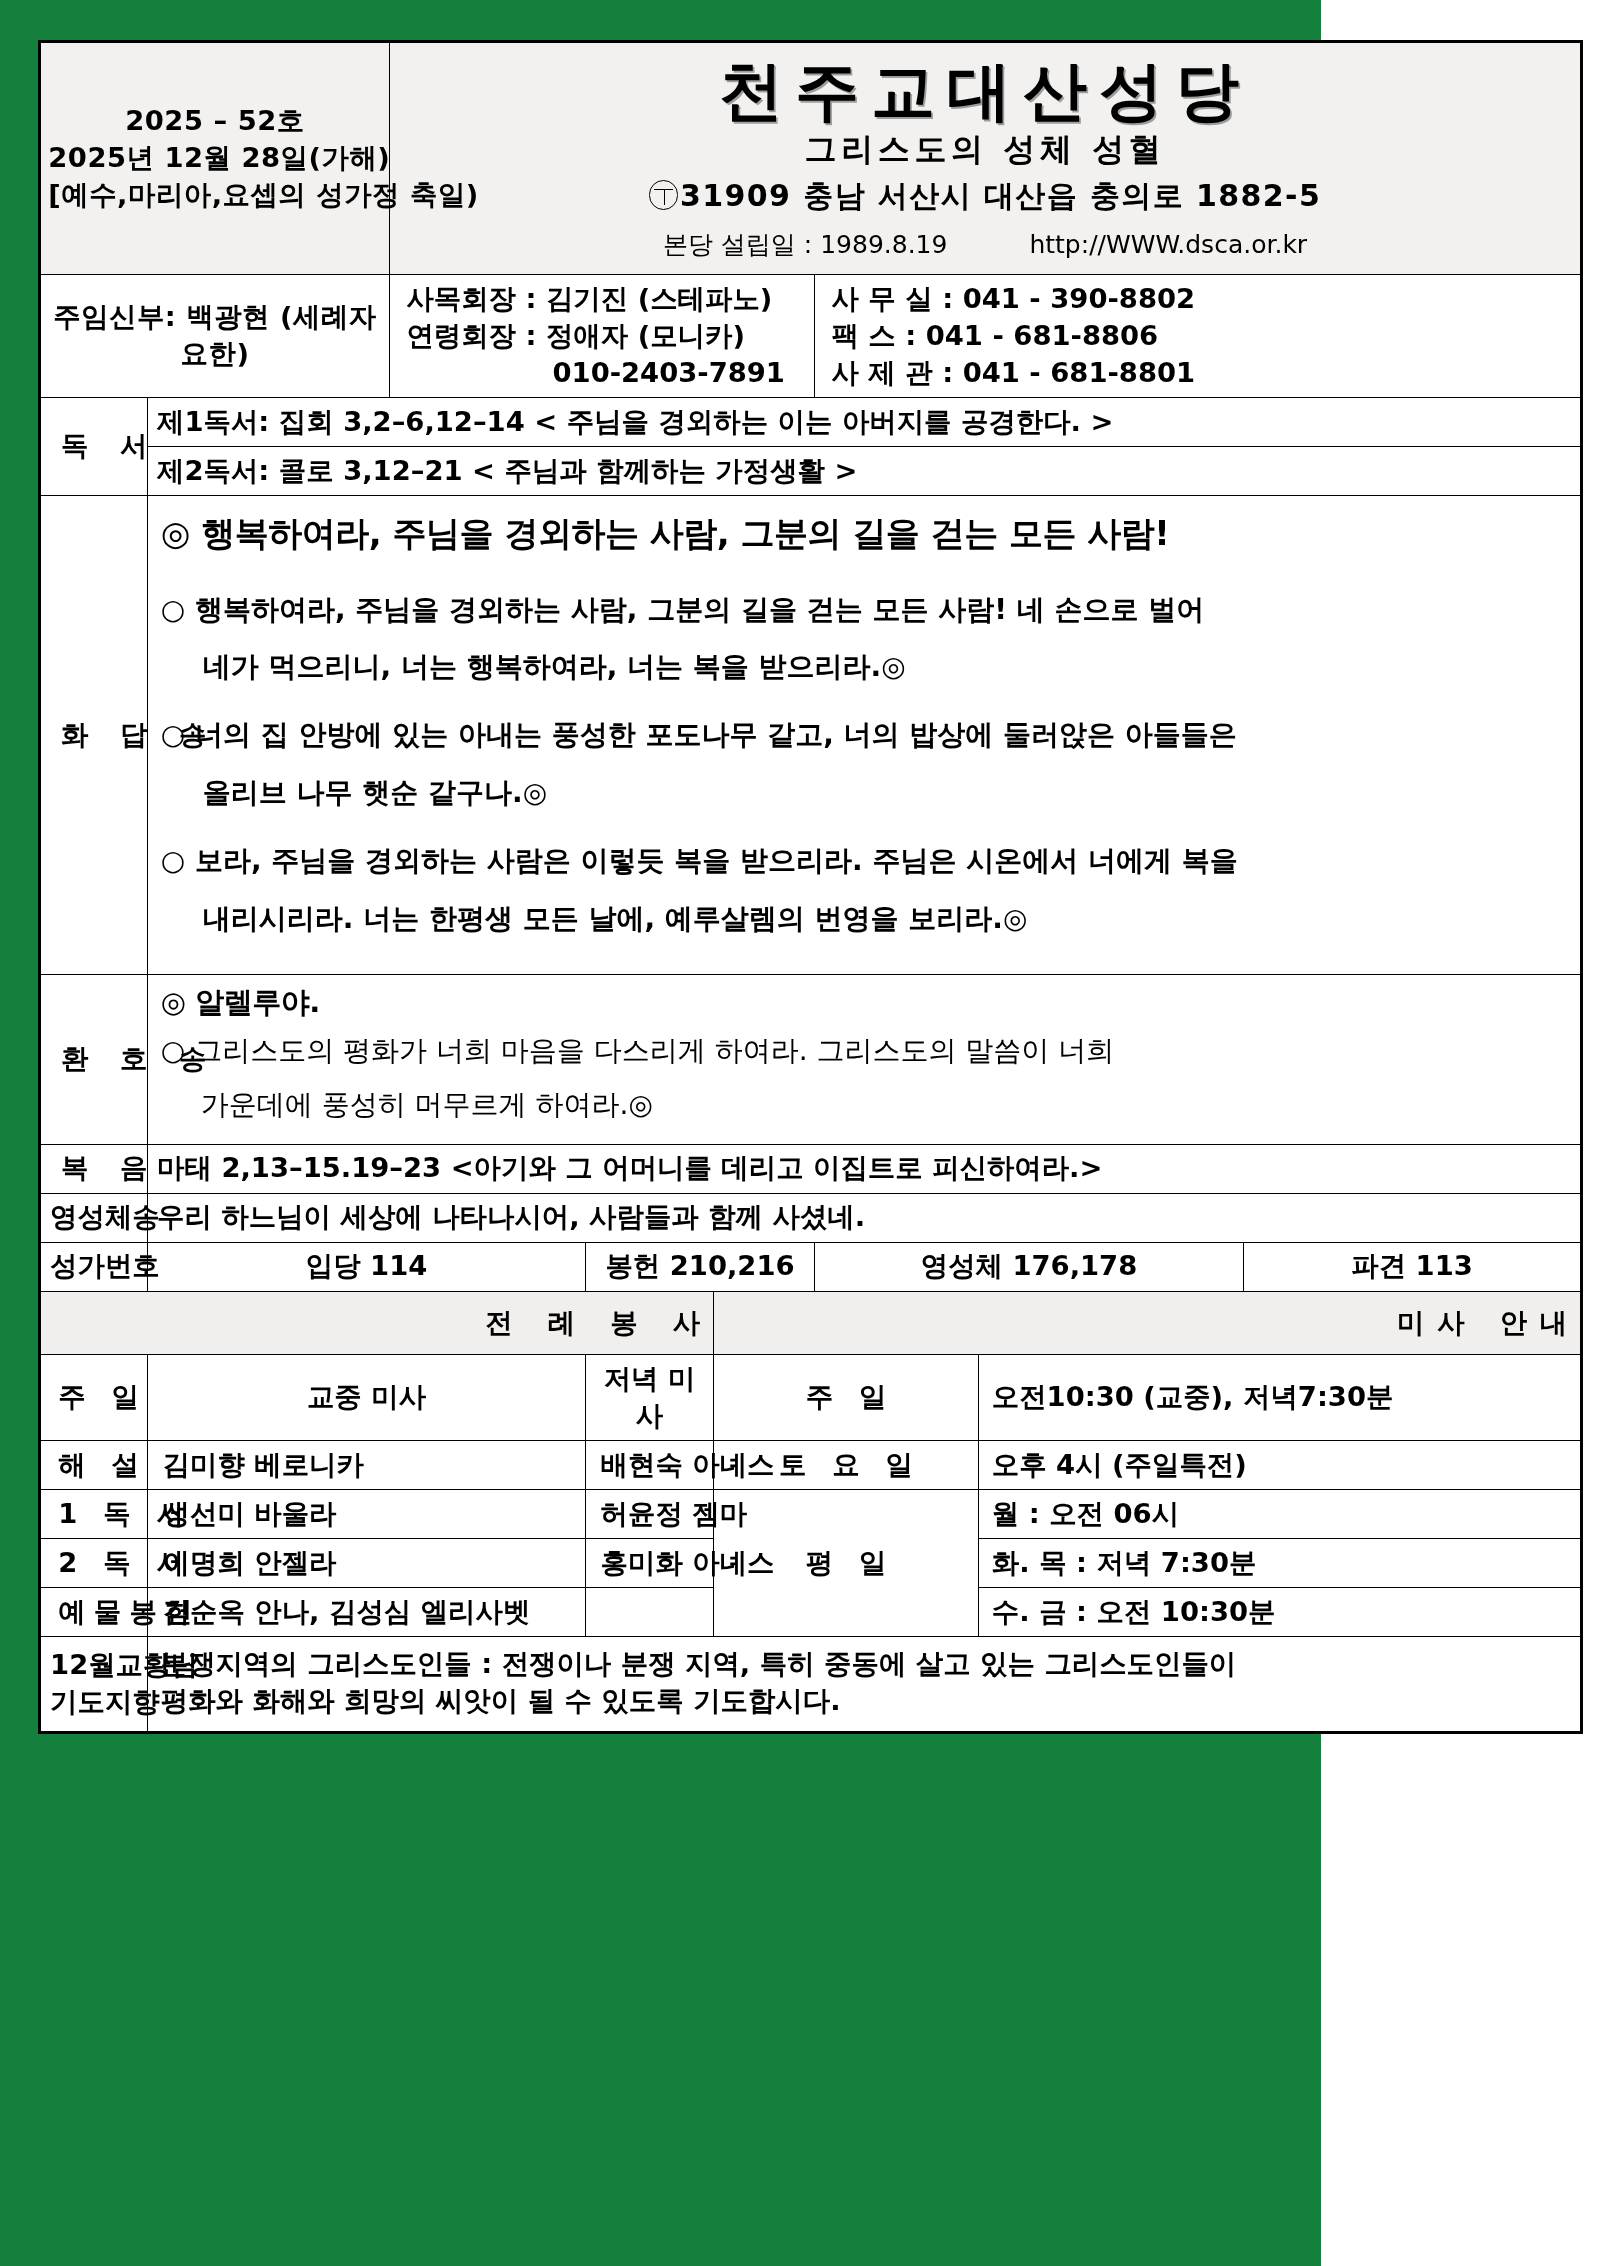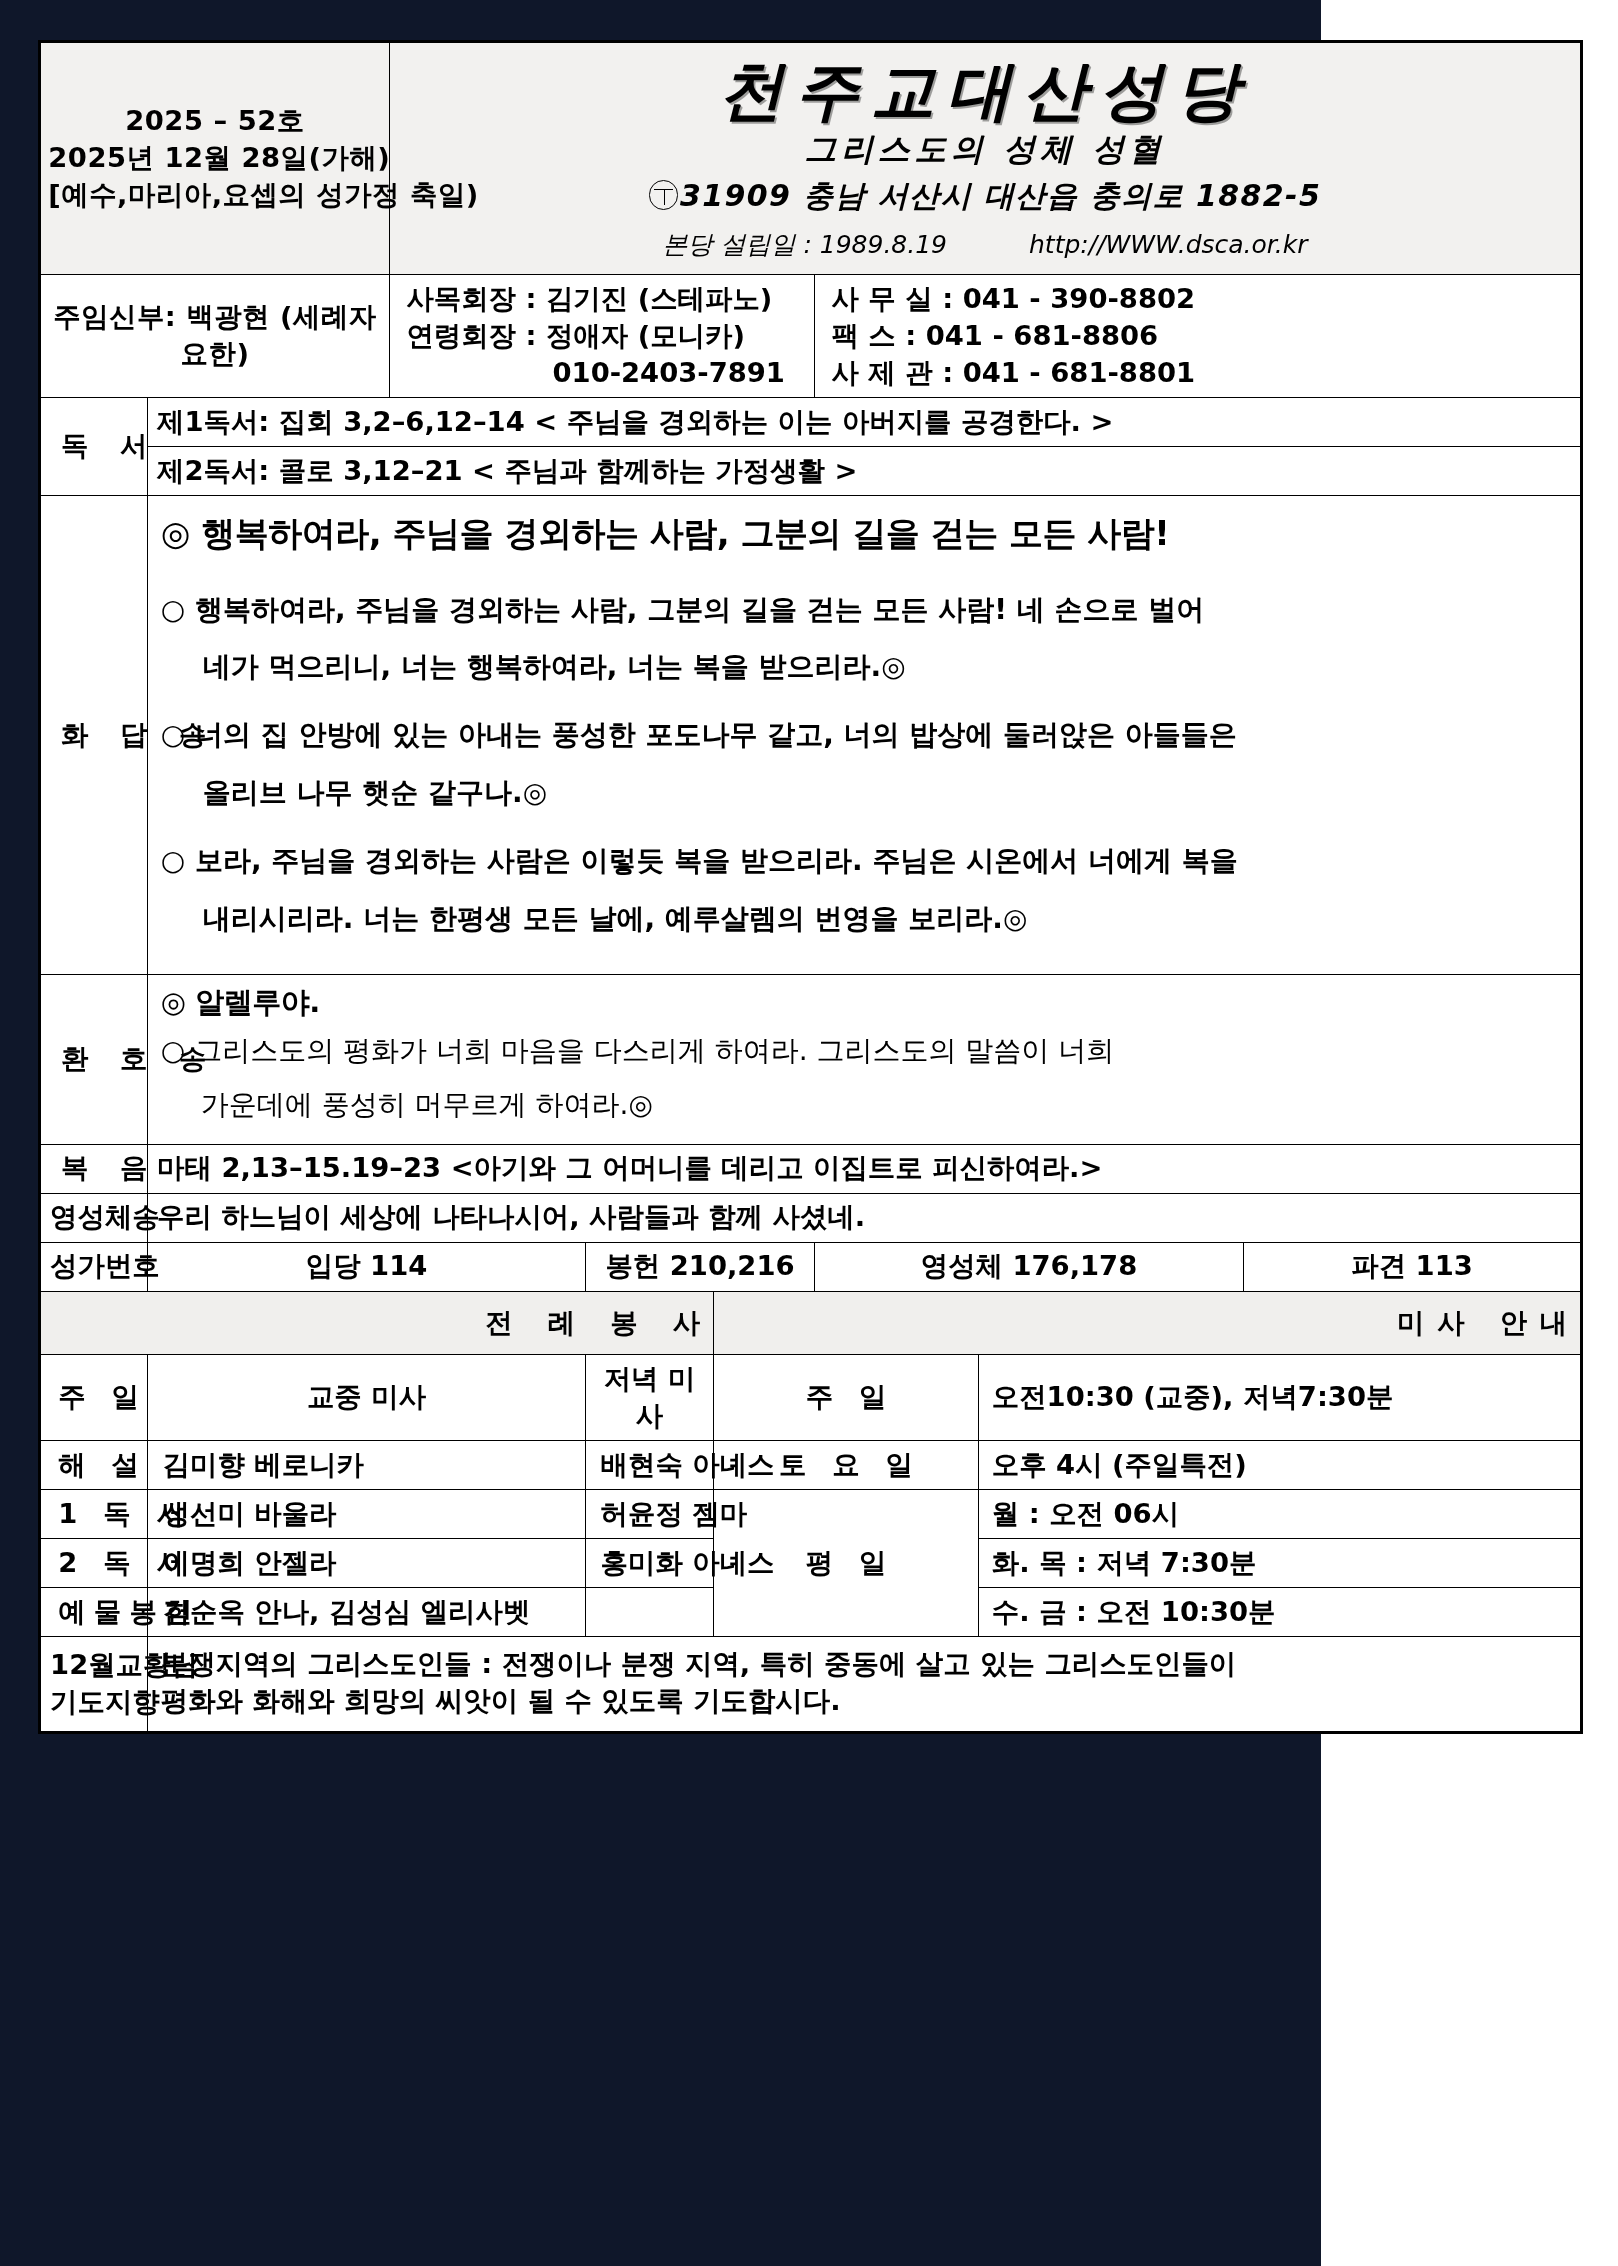--- a/index.html
+++ b/index.html
@@ -9,21 +9,21 @@
     background: #ffffff;
   }
   body {
     font-family: "DejaVu Sans", "Liberation Sans", sans-serif;
     color: #000000;
   }
   .page {
     position: relative;
     width: 1321px;
     height: 2266px;
-    background: #0f172a;
+    background: #15803d;
     box-sizing: border-box;
     padding: 40px 38px 55px 38px;
   }
   table.bulletin {
     width: 100%;
     border-collapse: collapse;
     table-layout: fixed;
     border: 3.7px solid #000;
   }
   table.bulletin td {
@@ -42,21 +42,20 @@
     font-size: 30px;
     line-height: 1.6;
     letter-spacing: 0.5px;
     padding: 16.4px 7.3px !important;
   }
   .hdr-left div { white-space: nowrap; }
   .hdr-right {
     background: #f2f1ef !important;
     text-align: center;
     padding: 12.8px 9.1px 11px 9.1px !important;
-    font-style: italic;
   }
   .church-name {
     font-size: 64px;
     font-weight: bold;
     letter-spacing: 12px;
     line-height: 1.12;
     text-shadow: 1.8px 1.8px 0 rgba(0,0,0,0.35);
     margin-bottom: 1.8px;
   }
   .church-sub {

